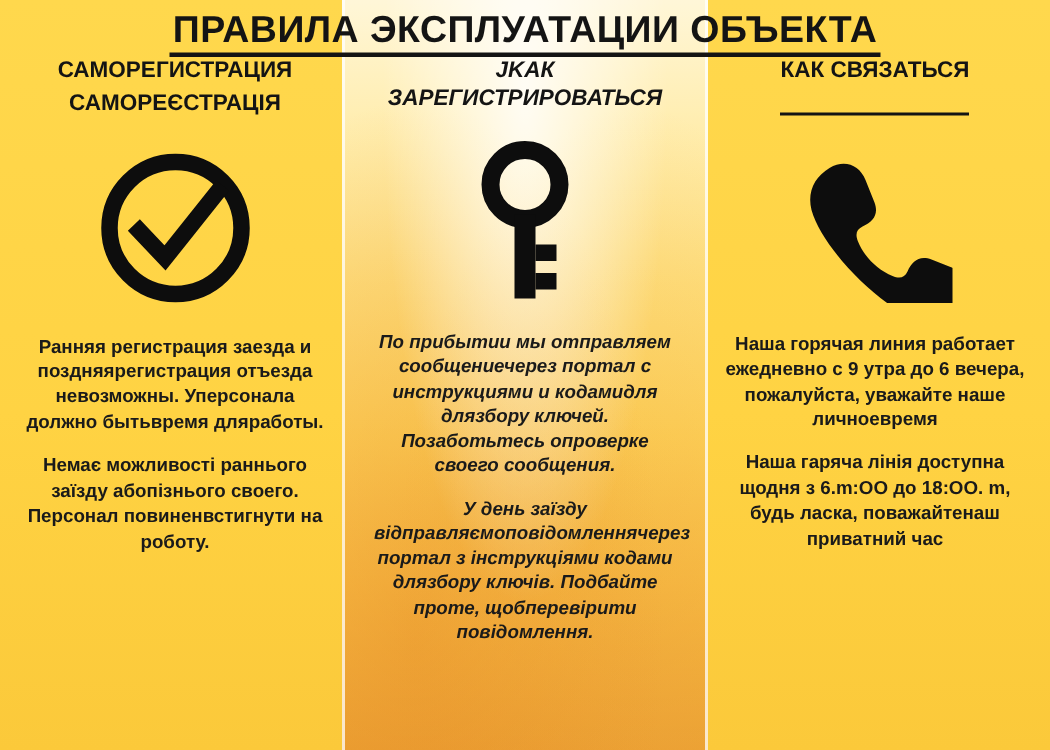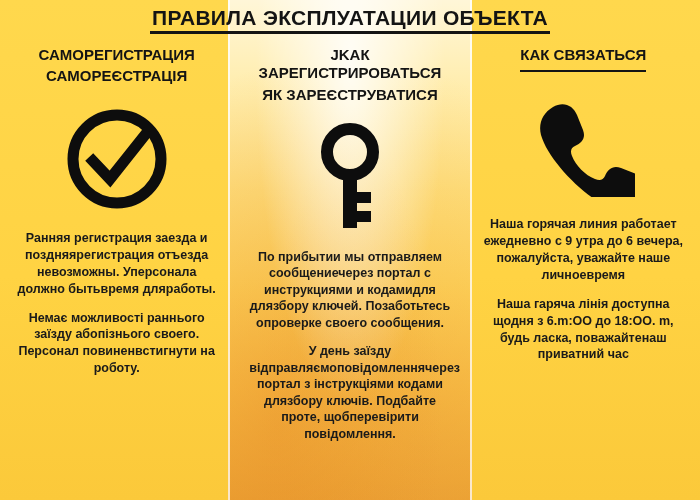--- a/index.html
+++ b/index.html
@@ -59,60 +59,59 @@
 
   .header {
     position: relative;
     z-index: 5;
     text-align: center;
     padding-top: 6px;
   }
   .header-line {
     font-family: "Liberation Sans", sans-serif;
     font-weight: bold;
-    font-size: 21px;
+    font-size: 25px;
     letter-spacing: 0.3px;
     color: #141414;
     line-height: 1.12;
   }
   .header-line.l1 {
     border-bottom: 3px solid #141414;
     display: inline-block;
     padding: 0 2px 1px 2px;
   }
   .header-line.l2 {
     display: block;
     margin-top: 1px;
   }
 
   .columns {
     position: relative;
     z-index: 5;
     display: flex;
     width: 700px;
-    margin-top: 12px;
   }
   .col {
     box-sizing: border-box;
     width: 233.33px;
     padding: 0 14px;
     text-align: center;
   }
-  .col.mid { padding: 0 16px; }
+  .col.mid { padding: 0 16px; font-style: italic; }
 
   .col-title {
     font-family: "Liberation Sans", sans-serif;
     font-weight: bold;
     font-size: 15px;
     color: #141414;
     line-height: 1.25;
   }
   .col-title .t1 { display: inline-block; }
   .col-title .t2 { display: inline-block; margin-top: 3px; text-align: center; }
-  .underline { border-bottom: 2px solid #141414; padding-bottom: 6px; }
+  .underline { border-bottom: 2px solid #141414; padding-bottom: 18px; }
 
   .icon-wrap {
     height: 118px;
     display: flex;
     align-items: center;
     justify-content: center;
     margin-top: 14px;
   }
   .icon-wrap svg { display: block; }
 
@@ -156,21 +155,20 @@
       </div>
       <div class="body-text">
         <div class="para">Ранняя регистрация заезда и поздняярегистрация отъезда невозможны. Уперсонала должно бытьвремя дляработы.</div>
         <div class="para">Немає можливості раннього заїзду абопізнього своего. Персонал повиненвстигнути на роботу.</div>
       </div>
     </div>
 
     <div class="col mid">
       <div class="col-title">
         <span class="t1">JKАК ЗАРЕГИСТРИРОВАТЬСЯ</span><br>
-        <span class="t2">ЯК ЗАРЕЄСТРУВАТИСЯ</span>
       </div>
       <div class="icon-wrap">
         <svg width="104" height="112" viewBox="0 0 104 112" aria-hidden="true">
           <circle cx="52" cy="30" r="23" fill="none" stroke="#0d0d0d" stroke-width="12"></circle>
           <rect x="45" y="50" width="14" height="56" fill="#0d0d0d"></rect>
           <rect x="59" y="70" width="14" height="11" fill="#0d0d0d"></rect>
           <rect x="59" y="89" width="14" height="11" fill="#0d0d0d"></rect>
         </svg>
       </div>
       <div class="body-text">

